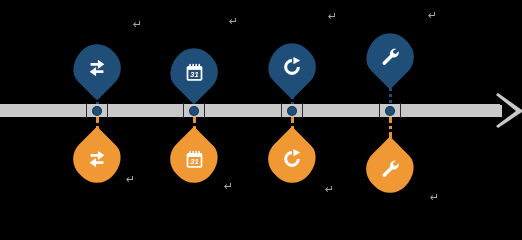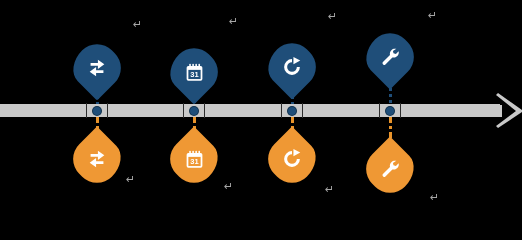--- a/index.html
+++ b/index.html
@@ -60,21 +60,21 @@
     border-bottom-right-radius:2px;
   }
   .pin-down .bulb{
     border-radius:45% 45% 50% 50%/60% 60% 50% 50%;
     background:#ef9834;
     transform:rotate(45deg);
     border-top-left-radius:2px;
   }
   .pin .glyph{
     position:absolute;left:0;top:0;width:46px;height:46px;
-    display:flex;align-items:center;justify-content:center;
+    display:flex;align-items:center;justify-content:center;font-style:italic;
   }
   .pin .glyph svg{display:block;}
 
   
   .pilcrow{
     position:absolute;color:#a6a6a6;font-size:11px;line-height:11px;
     font-family:"DejaVu Sans", sans-serif;
     user-select:none;
   }
 </style>

